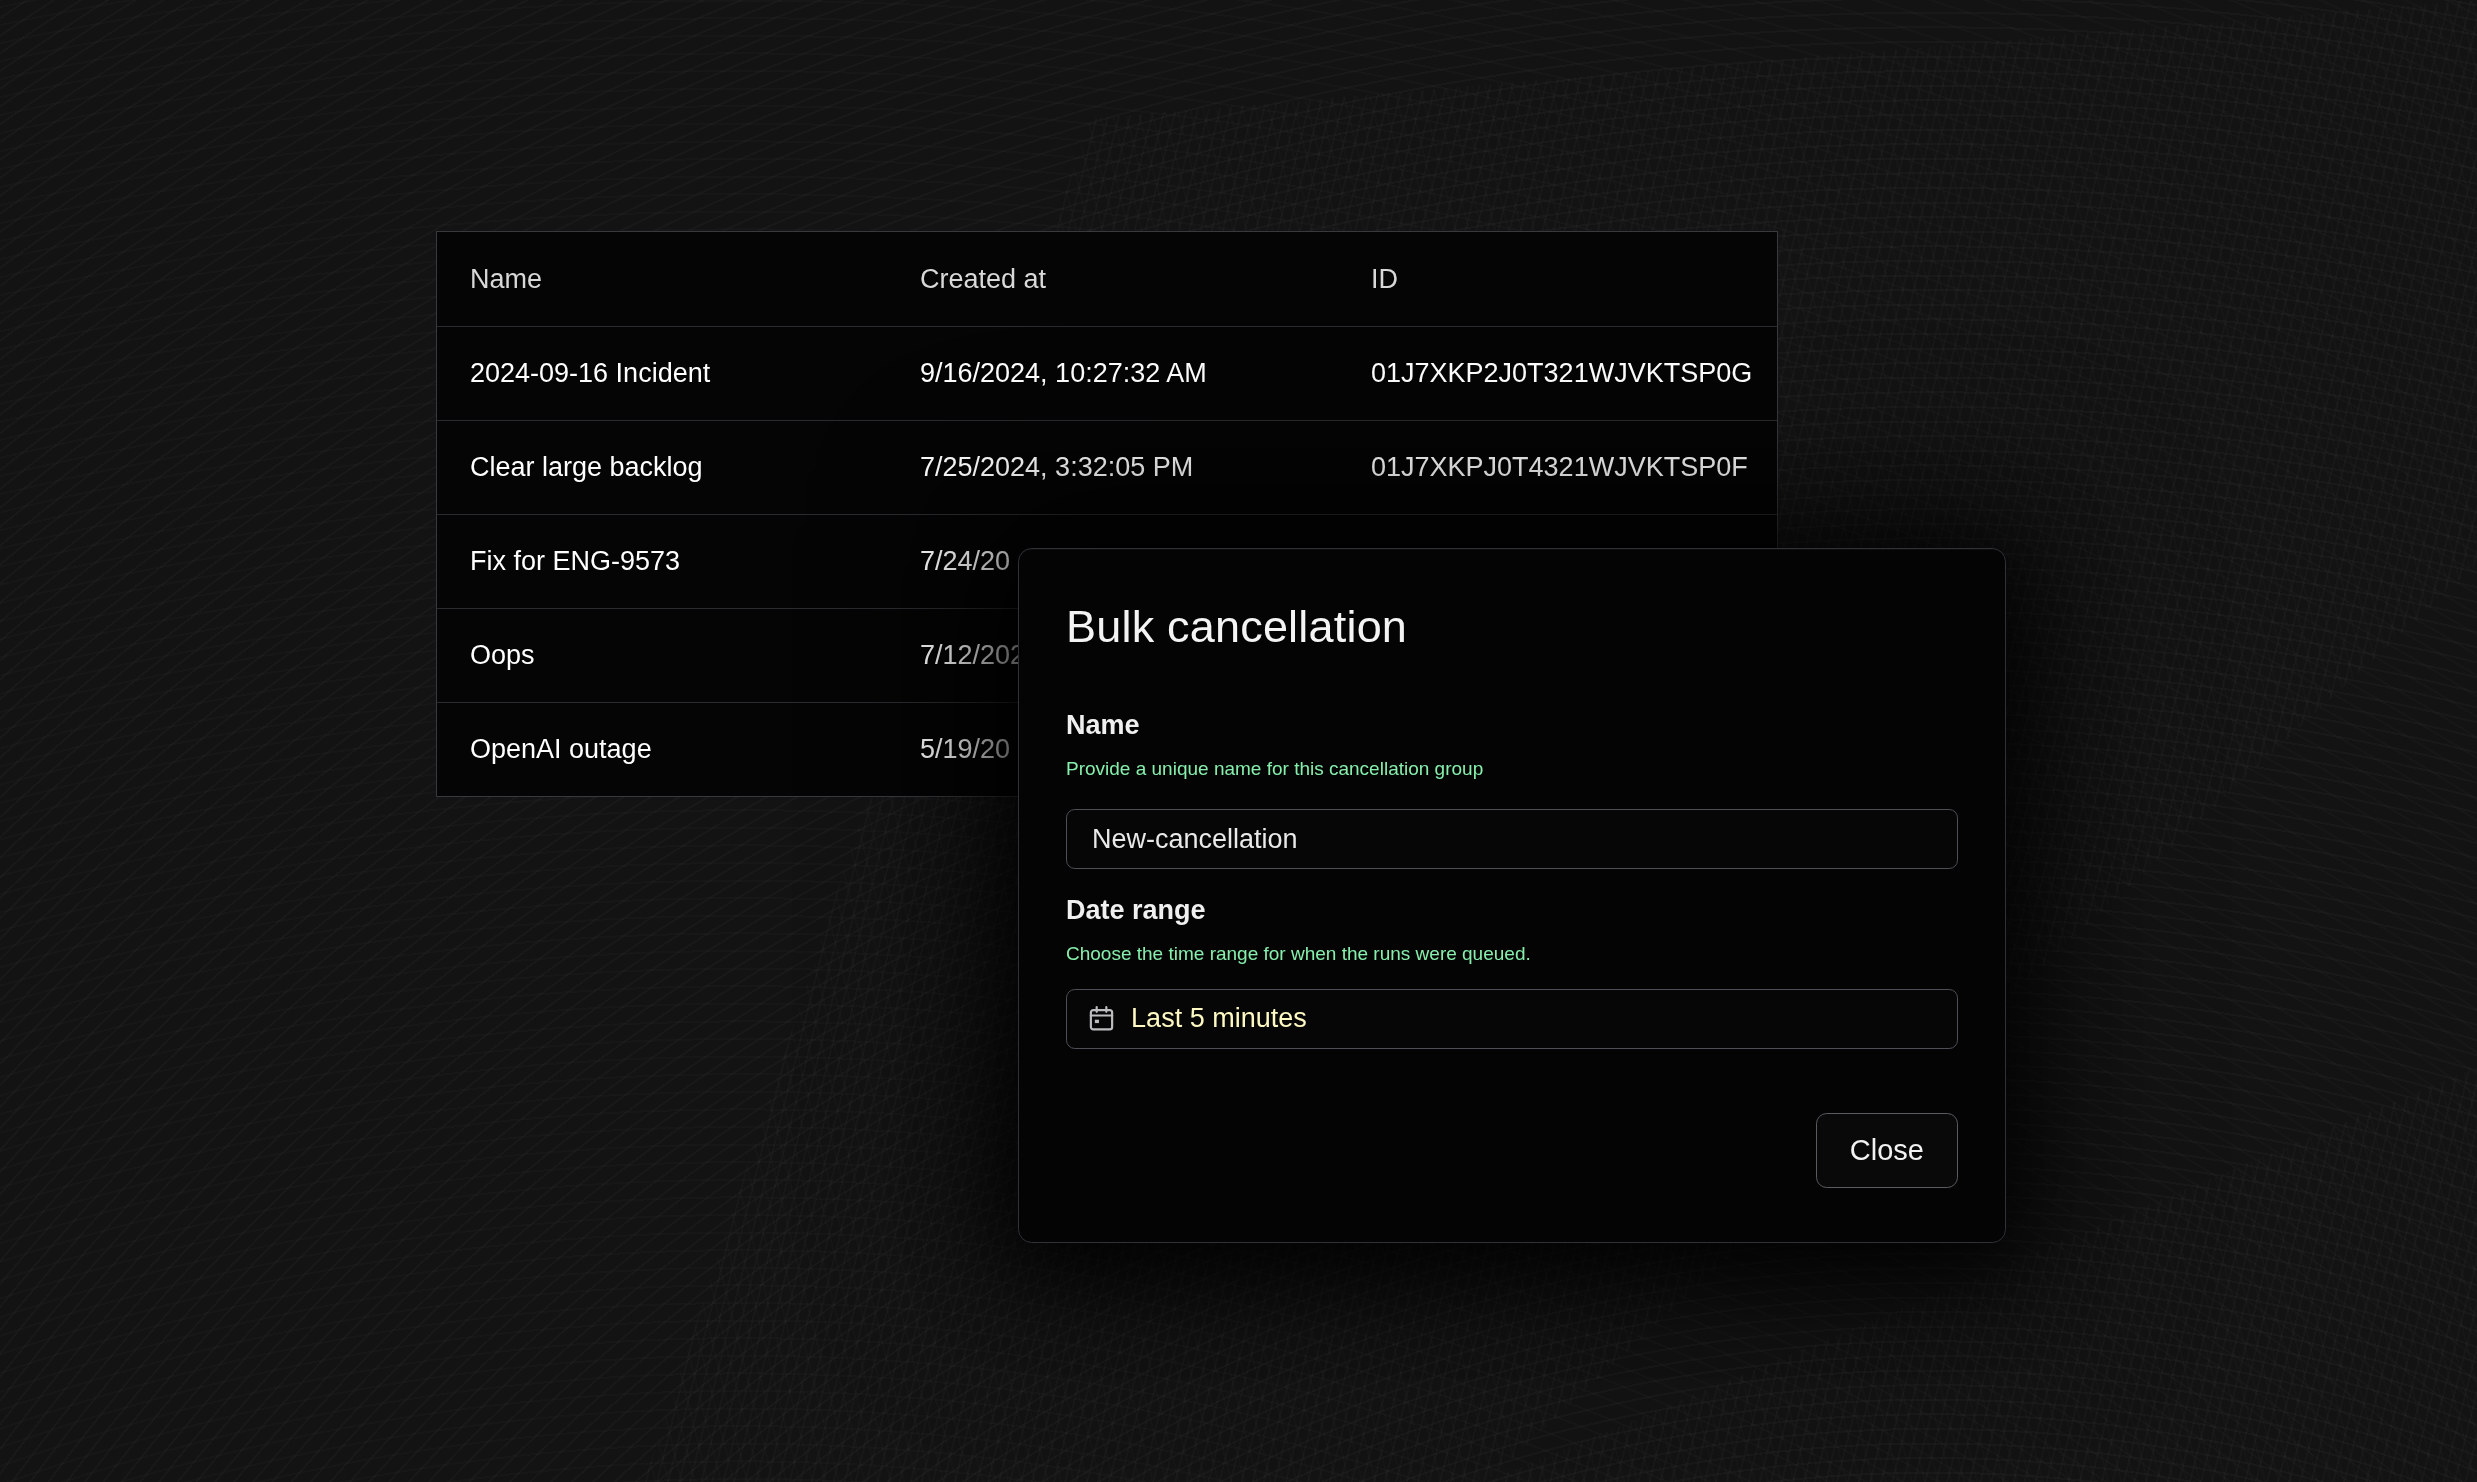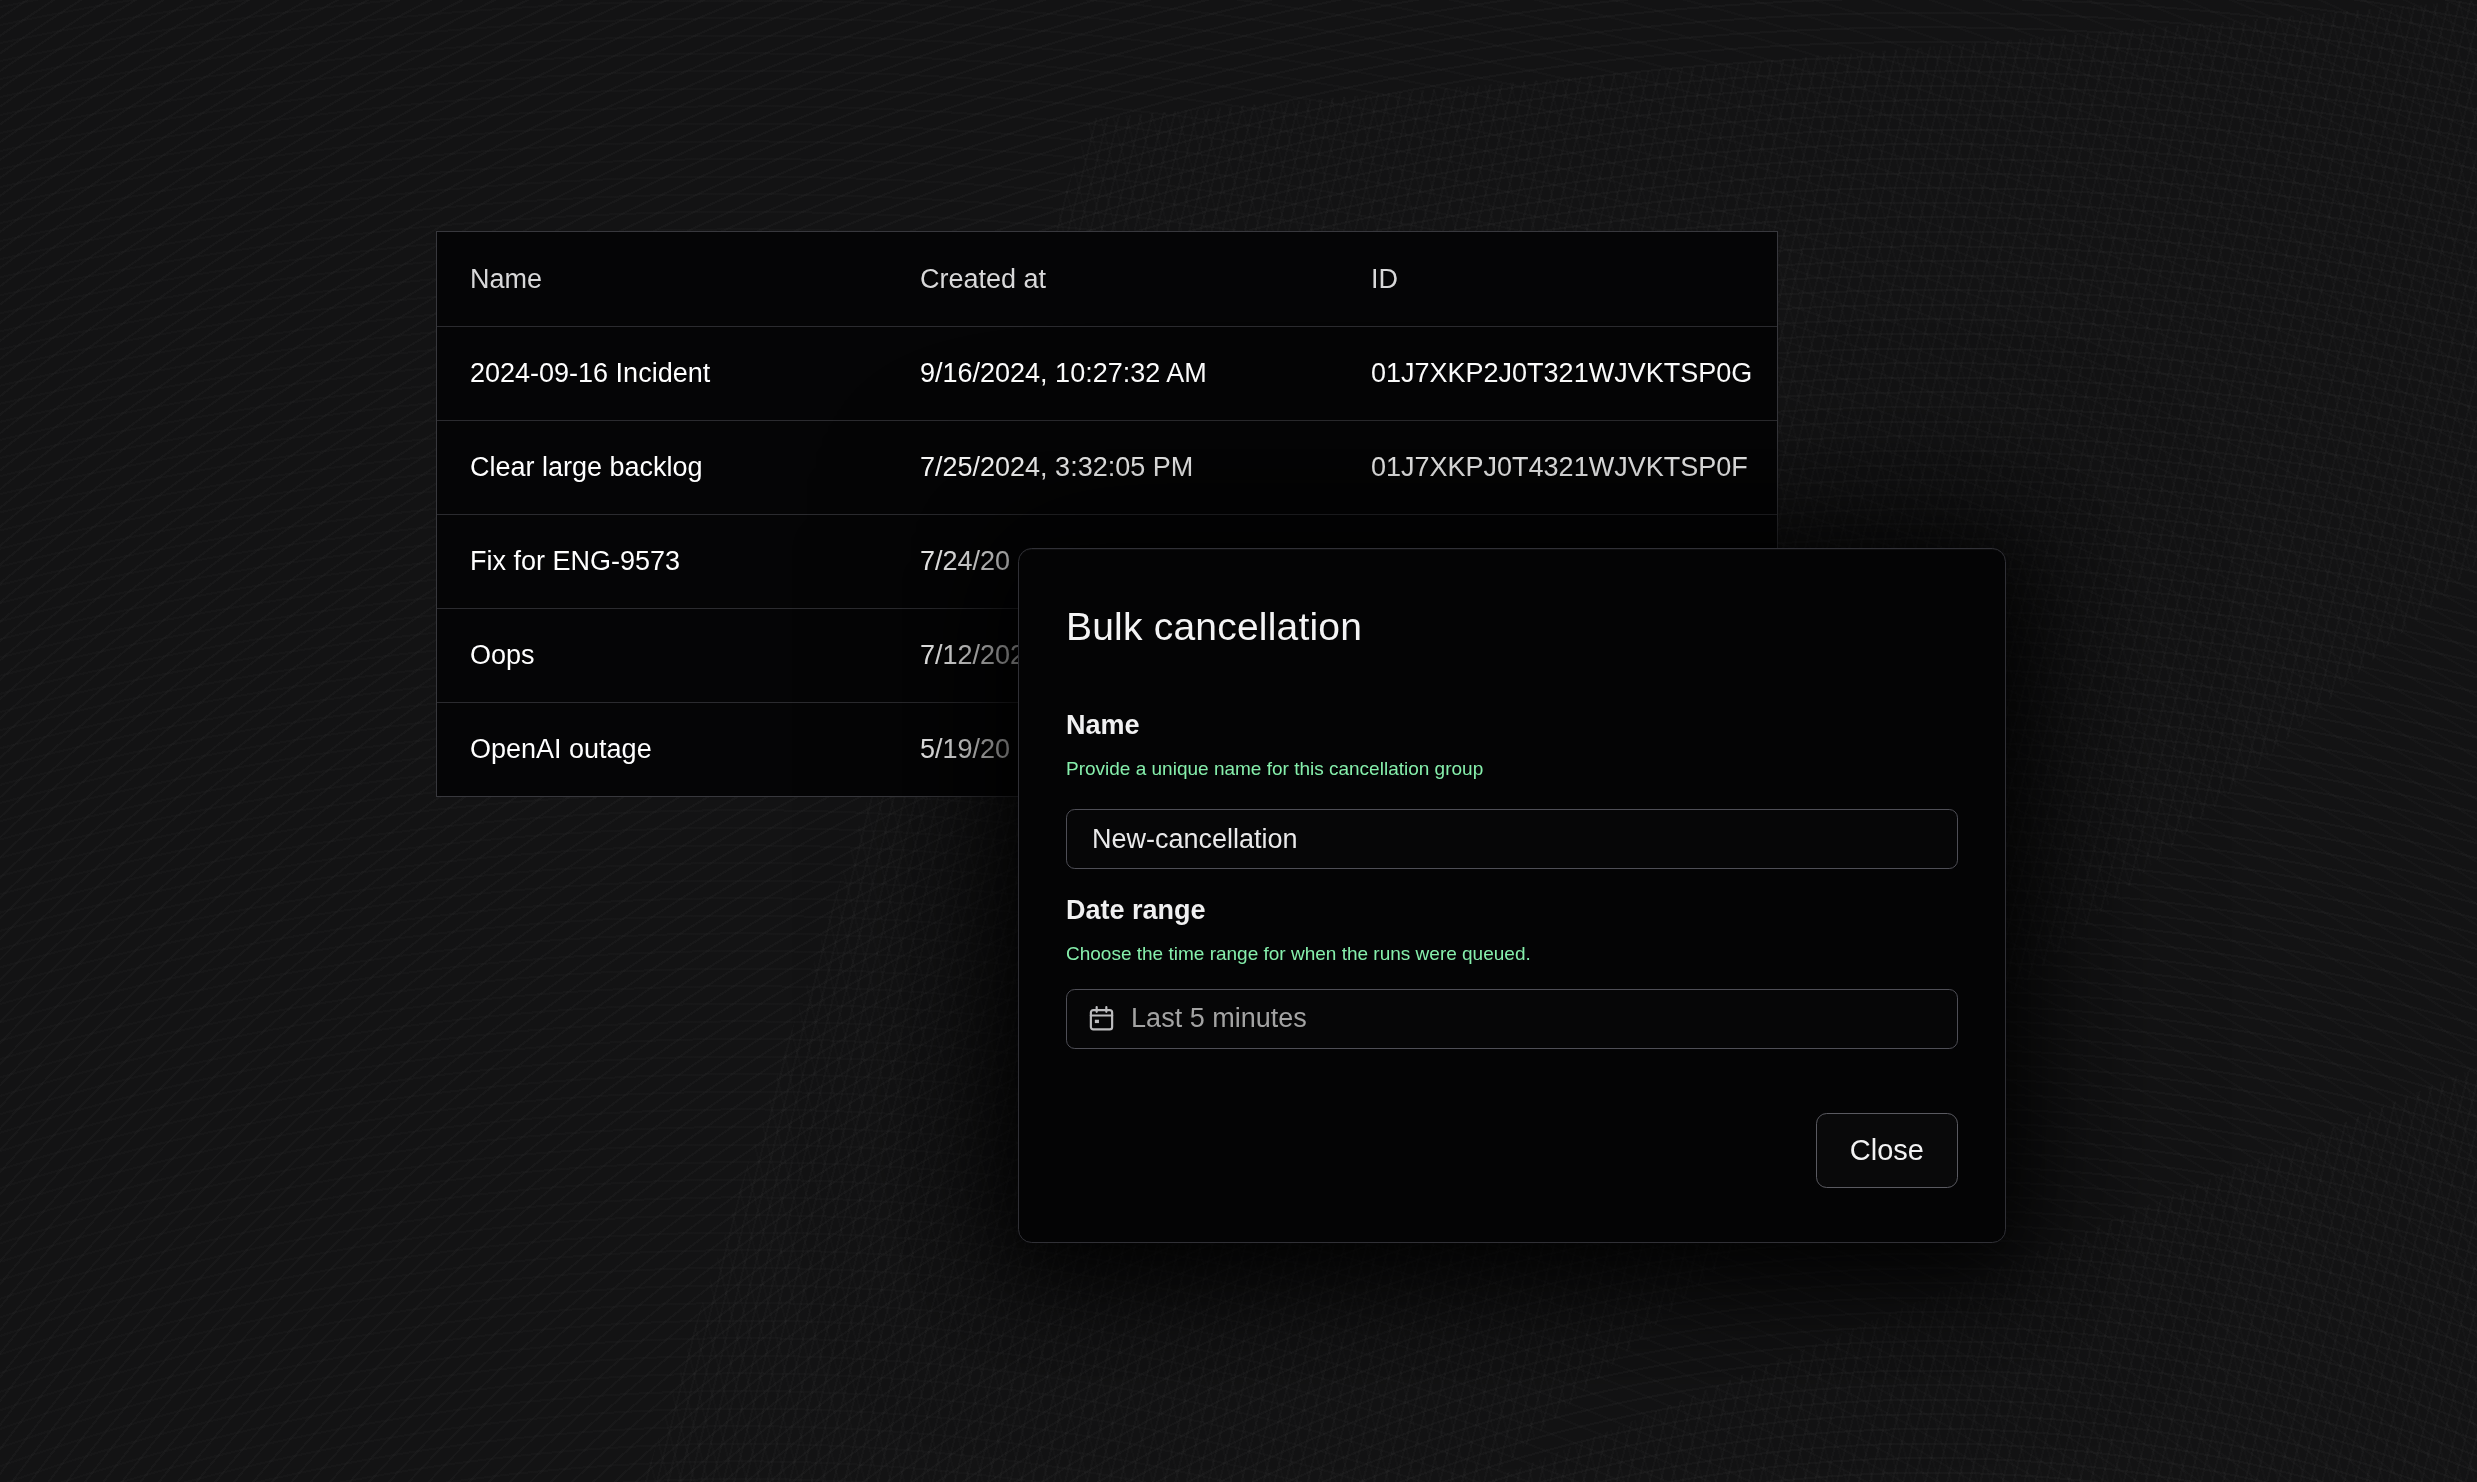--- a/index.html
+++ b/index.html
@@ -76,21 +76,21 @@
     padding: 53px 47px 43px 47px;
     background: #040405;
     border: 1px solid #303036;
     border-radius: 13.7px;
     box-shadow:
       inset 0 1px 0 rgba(255,255,255,0.04),
       0 17.6px 88px 9.8px rgba(0,0,0,0.85),
       0 0 156px 39px rgba(0,0,0,0.55);
   }
   .modal-title {
-    font-size: 39px;
+    font-size: 45px;
     line-height: 49px;
     font-weight: 500;
     color: #f4f4f5;
     letter-spacing: 0.2px;
   }
   .field-group { margin-top: 57px; }
   .field-group.second { margin-top: 24px; }
   .field-label {
     font-size: 27px;
     line-height: 35px;
@@ -123,21 +123,21 @@
     align-items: center;
     gap: 15.6px;
     box-sizing: border-box;
     width: 100%;
     height: 60px;
     margin-top: 17.6px;
     padding: 0 19.5px;
     background: #060607;
     border: 1px solid #4e4e56;
     border-radius: 8.8px;
-    color: #a3a3a3;
+    color: #fef9c3;
     font-size: 27px;
     cursor: pointer;
   }
   .select-box .cal {
     width: 29px;
     height: 29px;
     color: #bdbdbf;
     flex: 0 0 auto;
   }
 

